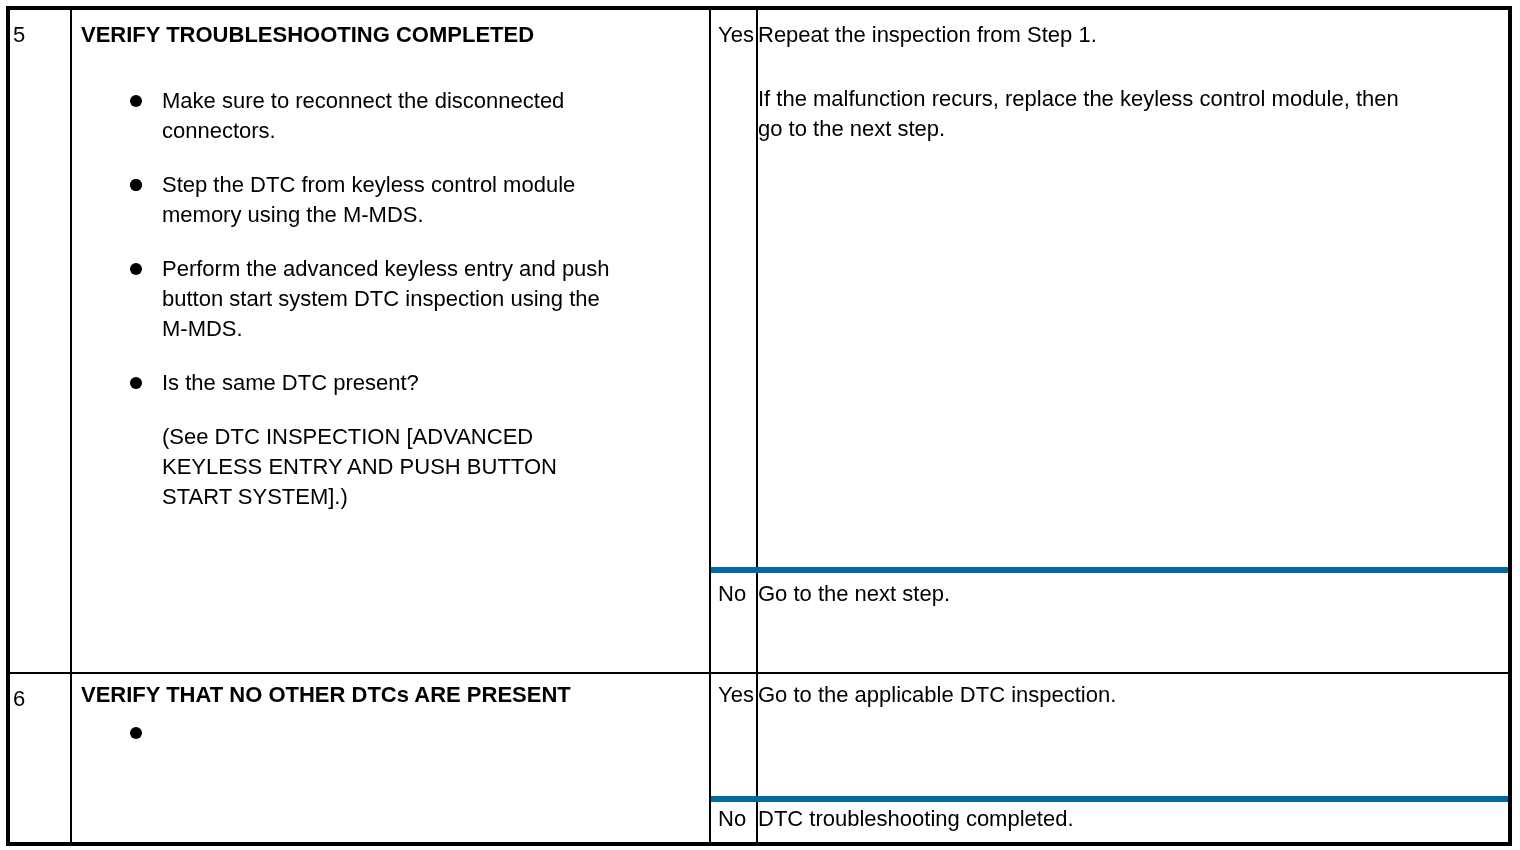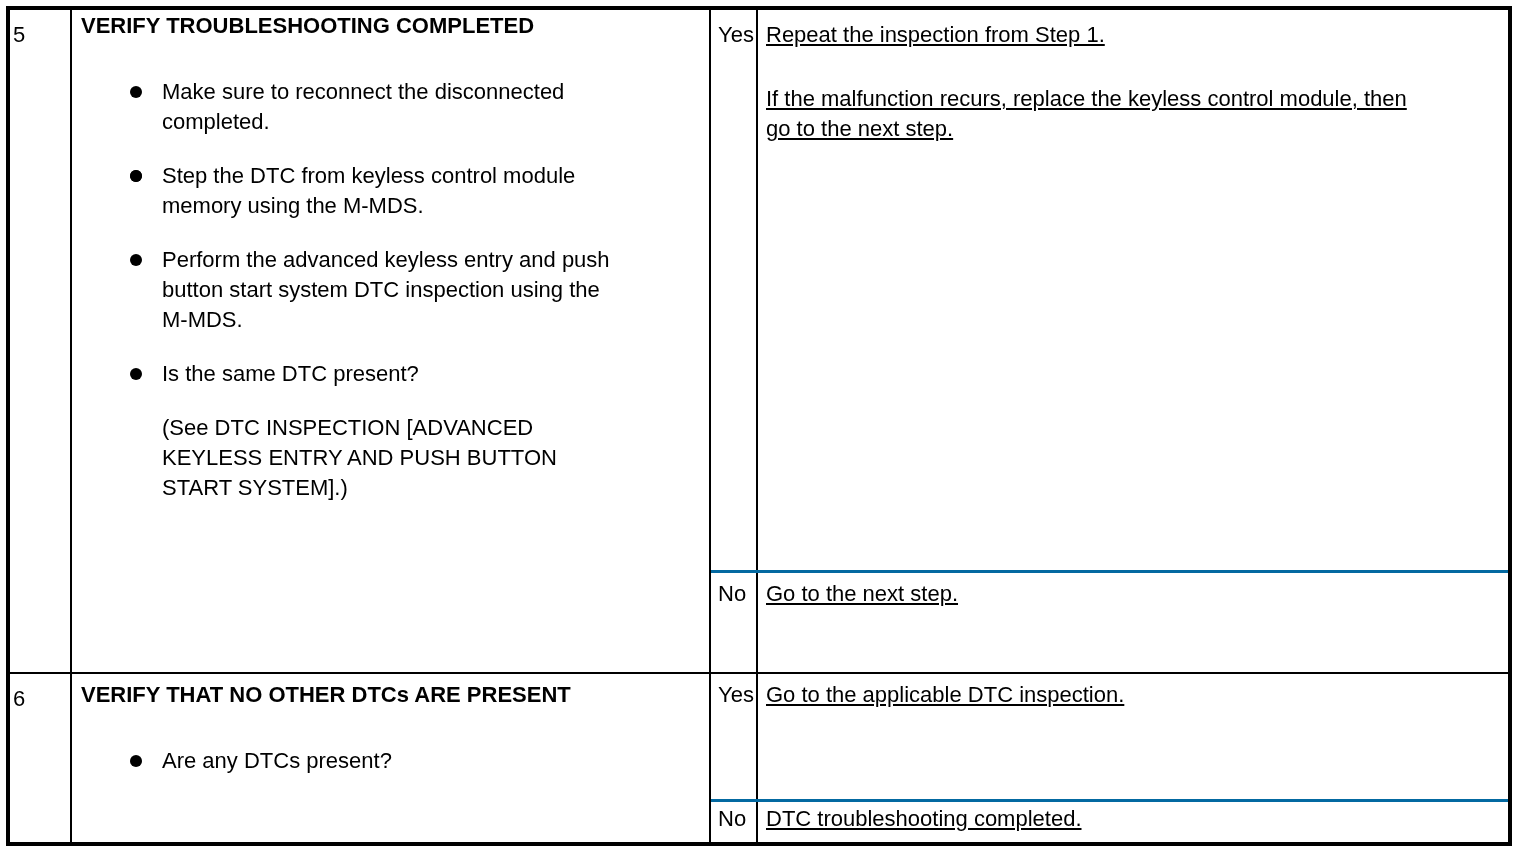--- a/index.html
+++ b/index.html
@@ -27,46 +27,46 @@
 
   .c-step {
     width: 62px; box-sizing: border-box;
     border-right: 2px solid #000;
     padding: 10px 2px 0 3px;
   }
   .c-action {
     width: 639px; box-sizing: border-box;
     border-right: 2px solid #000;
   }
-  .r5 .c-action { padding: 1px 8px 0 9px; }
+  .r5 .c-action { padding: 10px 8px 0 9px; }
   .r6 .c-action { padding: 6px 8px 0 9px; }
 
   .c-branches { flex: 1; display: flex; flex-direction: column; }
   .branch { display: flex; box-sizing: border-box; }
-  .branch.b-yes { border-bottom: 3px solid #0369a1; justify-content: center; }
+  .branch.b-yes { border-bottom: 6px solid #0369a1; justify-content: center; }
   .r5 .b-yes { height: 563px; }
   .r5 .b-no { flex: 1; }
   .r6 .b-yes { height: 128px; }
   .r6 .b-no { flex: 1; }
 
   .c-answer {
     width: 47px; box-sizing: border-box;
     border-right: 2px solid #000;
     padding-left: 7px;
   }
-  .c-result { flex: 1; padding-left: 8px; padding-right: 6px; text-decoration: underline; }
+  .c-result { flex: 1; padding-left: 0; padding-right: 6px; }
 
   .r5 .b-yes .c-answer, .r5 .b-yes .c-result { padding-top: 10px; }
   .r5 .b-no  .c-answer, .r5 .b-no  .c-result { padding-top: 6px; }
   .r6 .b-yes .c-answer, .r6 .b-yes .c-result { padding-top: 6px; }
   .r6 .b-no  .c-answer, .r6 .b-no  .c-result { padding-top: 2px; }
 
   .title { font-weight: bold; }
   .r5 .title { margin-bottom: 36px; }
-  .r6 .title { margin-bottom: 36px; }
+  .r6 .title { margin-bottom: 8px; }
 
   .itm { position: relative; padding-left: 81px; }
   .itm + .itm { margin-top: 24px; }
   .dot {
     position: absolute; left: 49px; top: 9px;
     width: 12px; height: 12px;
     background: #000; border-radius: 50%;
   }
   .pre { white-space: pre-line; }
   .c-result p { margin: 0; }
@@ -81,21 +81,21 @@
 
     <div class="trow r5">
       <div class="c-step">5</div>
 
       <div class="c-action">
         <div class="title">VERIFY TROUBLESHOOTING COMPLETED</div>
 
         <div class="itm bullet">
           <span class="dot"></span>
           <span class="pre">Make sure to reconnect the disconnected
-completed.</span>
+connectors.</span>
         </div>
         <div class="itm bullet">
           <span class="dot"></span>
         </div>
         <div class="itm bullet">
           <span class="dot"></span>
           <span class="pre">Step the DTC from keyless control module
 memory using the M-MDS.</span>
         </div>
         <div class="itm bullet">
@@ -133,21 +133,20 @@
       </div>
     </div>
 
     <div class="trow r6">
       <div class="c-step">6</div>
 
       <div class="c-action">
         <div class="title">VERIFY THAT NO OTHER DTCs ARE PRESENT</div>
         <div class="itm bullet">
           <span class="dot"></span>
-          <span class="pre">Are any DTCs present?</span>
         </div>
       </div>
 
       <div class="c-branches">
         <div class="branch b-yes">
           <div class="c-answer">Yes</div>
           <div class="c-result">
             <p class="pre">Go to the applicable DTC inspection.</p>
           </div>
         </div>

